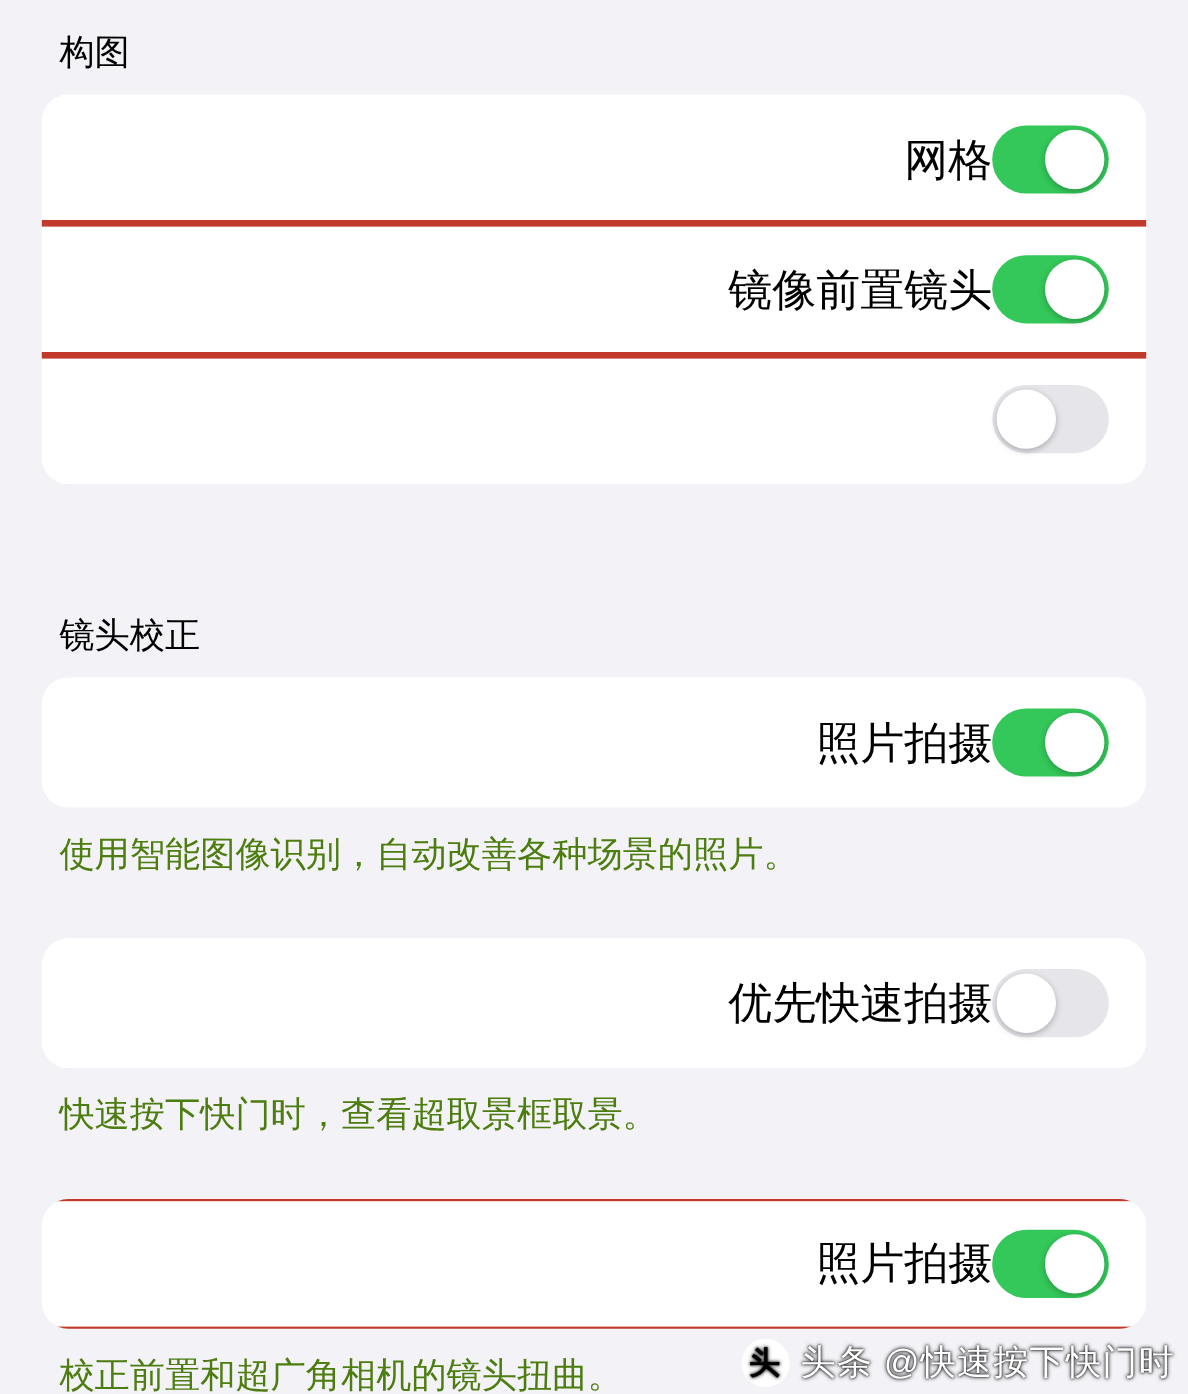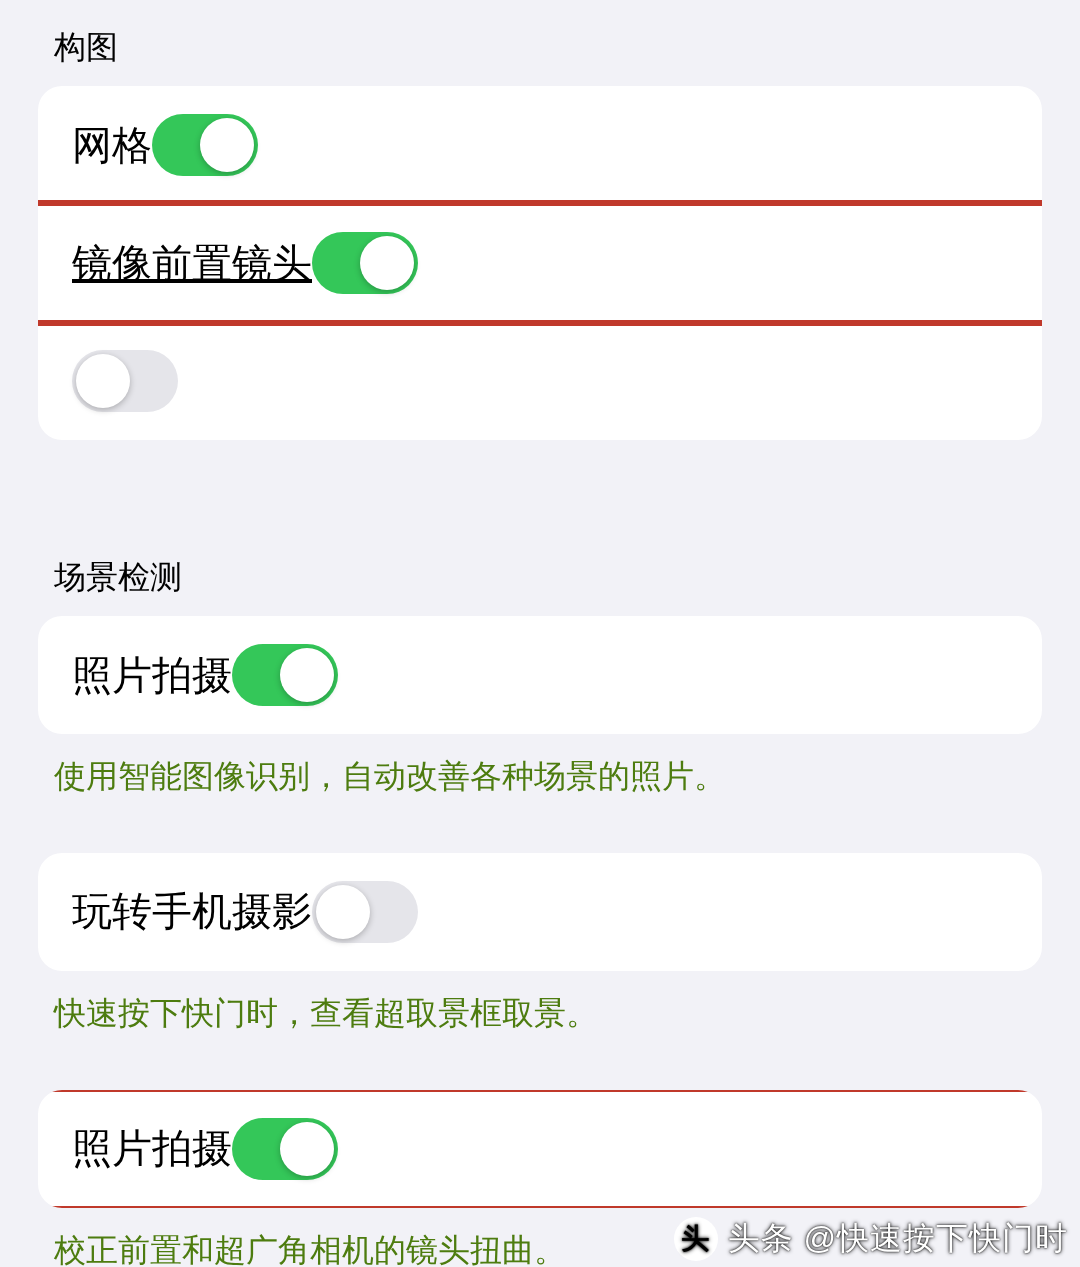--- a/index.html
+++ b/index.html
@@ -18,25 +18,25 @@
       padding: 26px 16px 16px 16px;
     }
     .card {
       background: #fff;
       border-radius: 24px;
       overflow: hidden;
     }
     .row {
       display: flex;
       align-items: center;
-      justify-content: flex-start;
+      justify-content: flex-end;
       padding: 28px 34px 28px 34px;
       min-height: 104px;
     }
-    .row + .row { border-top: 0; text-decoration: underline; }
+    .row + .row { border-top: 0; }
     .row-label {
       color: #000;
       font-size: 40px;
       font-weight: 400;
     }
     .toggle {
       width: 106px;
       height: 62px;
       border-radius: 32px;
       position: relative;
@@ -113,37 +113,37 @@
     </div>
     <div class="row">
       <div class="toggle off">
           <div class="toggle-knob"></div>
         </div>
     </div>
   </div>
 
   <div class="spacer-lg"></div>
 
-  <div class="section-header">场景检测</div>
+  <div class="section-header">镜头校正</div>
 
   <div class="card">
     <div class="row">
       <span class="row-label">照片拍摄</span>
       <div class="toggle on">
           <div class="toggle-knob"></div>
         </div>
     </div>
   </div>
   <div class="section-footer">使用智能图像识别，自动改善各种场景的照片。</div>
 
   <div class="spacer-md"></div>
 
   <div class="card">
     <div class="row">
-      <span class="row-label">玩转手机摄影</span>
+      <span class="row-label">优先快速拍摄</span>
       <div class="toggle off">
           <div class="toggle-knob"></div>
         </div>
     </div>
   </div>
   <div class="section-footer">快速按下快门时，查看超取景框取景。</div>
 
   <div class="spacer-md"></div>
 
   <div class="card highlight">

